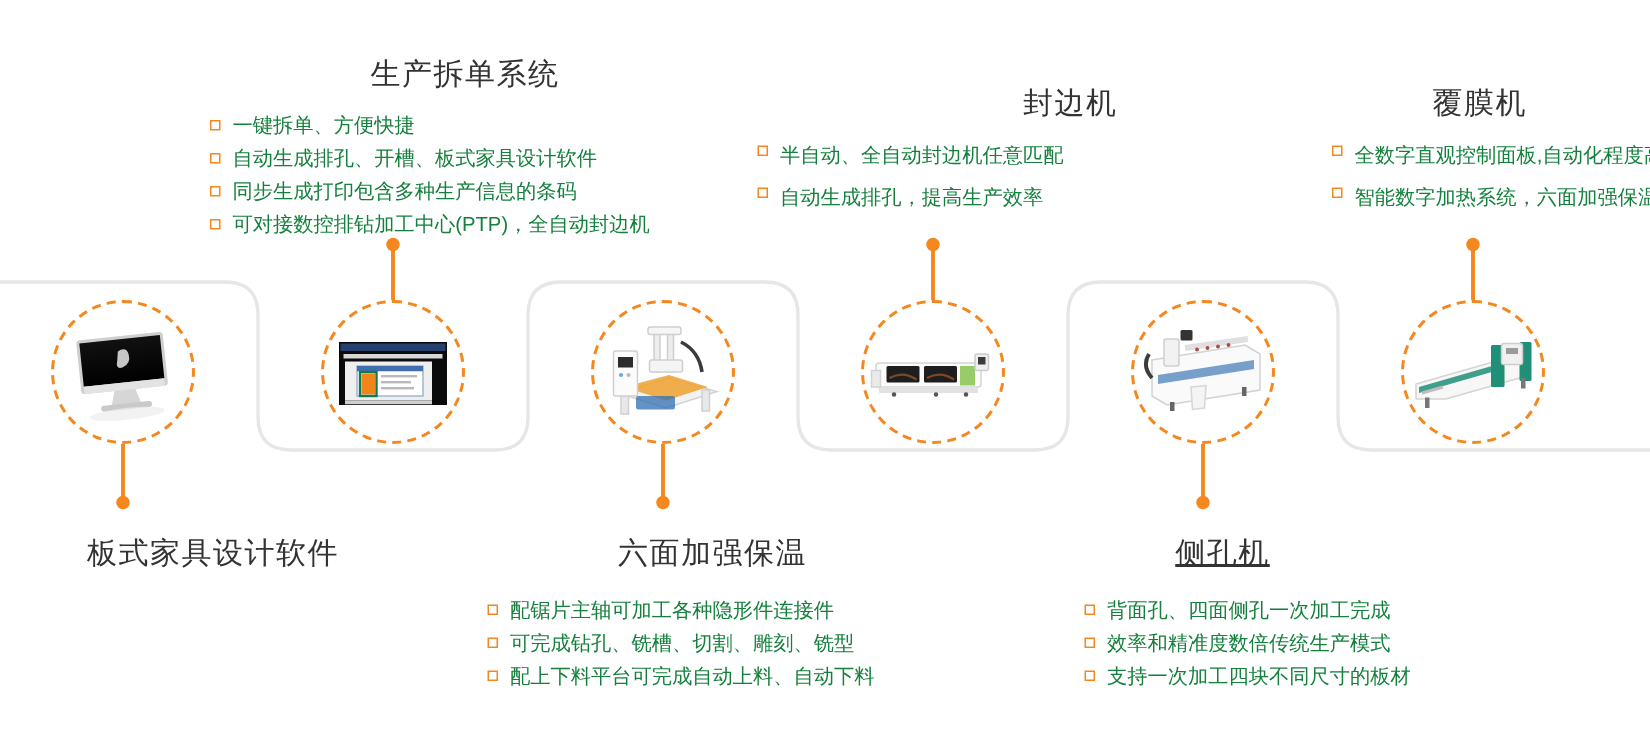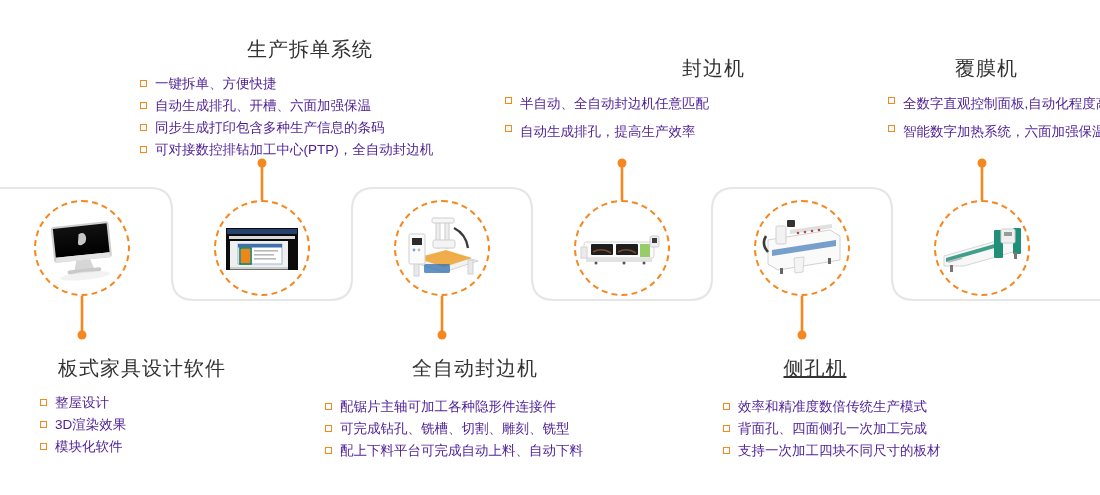--- a/index.html
+++ b/index.html
@@ -36,21 +36,21 @@
     color:#333333;
     letter-spacing:1px;
     white-space:nowrap;
   }
   .block h3.left{text-align:center;}
   .block h3.center{text-align:center;}
   .block ul{margin:0;padding:0;list-style:none;}
   .block li{
     font-size:13.5px;
     line-height:22px;
-    color:#4c1d95;
+    color:#15803d;
     white-space:nowrap;
     position:relative;
     padding-left:15px;
   }
   .block li .bx{
     position:absolute;left:0;top:7px;
     width:7px;height:7px;
     border:1px solid #F5871F;
     box-sizing:border-box;
     background:transparent;
@@ -218,21 +218,21 @@
             <rect x="74" y="46" width="3" height="7"></rect>
           </g>
       </svg>
     </div>
   </div>
 
   <div class="block" style="left:140px;top:36px;width:340px;">
     <h3 class="center">生产拆单系统</h3>
     <ul>
       <li><span class="bx"></span><span>一键拆单、方便快捷</span></li>
-      <li><span class="bx"></span><span>自动生成排孔、开槽、六面加强保温</span></li>
+      <li><span class="bx"></span><span>自动生成排孔、开槽、板式家具设计软件</span></li>
       <li><span class="bx"></span><span>同步生成打印包含多种生产信息的条码</span></li>
       <li><span class="bx"></span><span>可对接数控排钻加工中心(PTP)，全自动封边机</span></li>
     </ul>
   </div>
 
   <div class="block loose" style="left:505px;top:55px;width:240px;">
     <h3 class="center" style="margin-bottom:8px;text-align:right;">封边机</h3>
     <ul>
       <li><span class="bx"></span><span>半自动、全自动封边机任意匹配</span></li>
       <li><span class="bx"></span><span>自动生成排孔，提高生产效率</span></li>
@@ -242,38 +242,33 @@
   <div class="block loose" style="left:888px;top:55px;width:215px;">
     <h3 class="center" style="margin-bottom:8px;margin-right:18px;">覆膜机</h3>
     <ul>
       <li><span class="bx"></span><span>全数字直观控制面板,自动化程度高</span></li>
       <li><span class="bx"></span><span>智能数字加热系统，六面加强保温</span></li>
     </ul>
   </div>
 
   <div class="block" style="left:12px;top:355px;width:260px;">
     <h3 class="left">板式家具设计软件</h3>
-    <ul style="margin-left:28px;">
-      <li><span class="bx"></span><span>整屋设计</span></li>
-      <li><span class="bx"></span><span>3D渲染效果</span></li>
-      <li><span class="bx"></span><span>模块化软件</span></li>
-    </ul>
   </div>
 
   <div class="block" style="left:325px;top:355px;width:300px;">
-    <h3 class="center" style="margin-bottom:14px;">全自动封边机</h3>
+    <h3 class="center" style="margin-bottom:14px;">六面加强保温</h3>
     <ul>
       <li><span class="bx"></span><span>配锯片主轴可加工各种隐形件连接件</span></li>
       <li><span class="bx"></span><span>可完成钻孔、铣槽、切割、雕刻、铣型</span></li>
       <li><span class="bx"></span><span>配上下料平台可完成自动上料、自动下料</span></li>
     </ul>
   </div>
 
   <div class="block" style="left:705px;top:355px;width:300px;">
     <h3 class="center" style="margin-bottom:14px;margin-right:80px;text-decoration:underline;">侧孔机</h3>
     <ul style="margin-left:18px;">
+      <li><span class="bx"></span><span>背面孔、四面侧孔一次加工完成</span></li>
       <li><span class="bx"></span><span>效率和精准度数倍传统生产模式</span></li>
-      <li><span class="bx"></span><span>背面孔、四面侧孔一次加工完成</span></li>
       <li><span class="bx"></span><span>支持一次加工四块不同尺寸的板材</span></li>
     </ul>
   </div>
 
 </div>
 
 </body></html>

